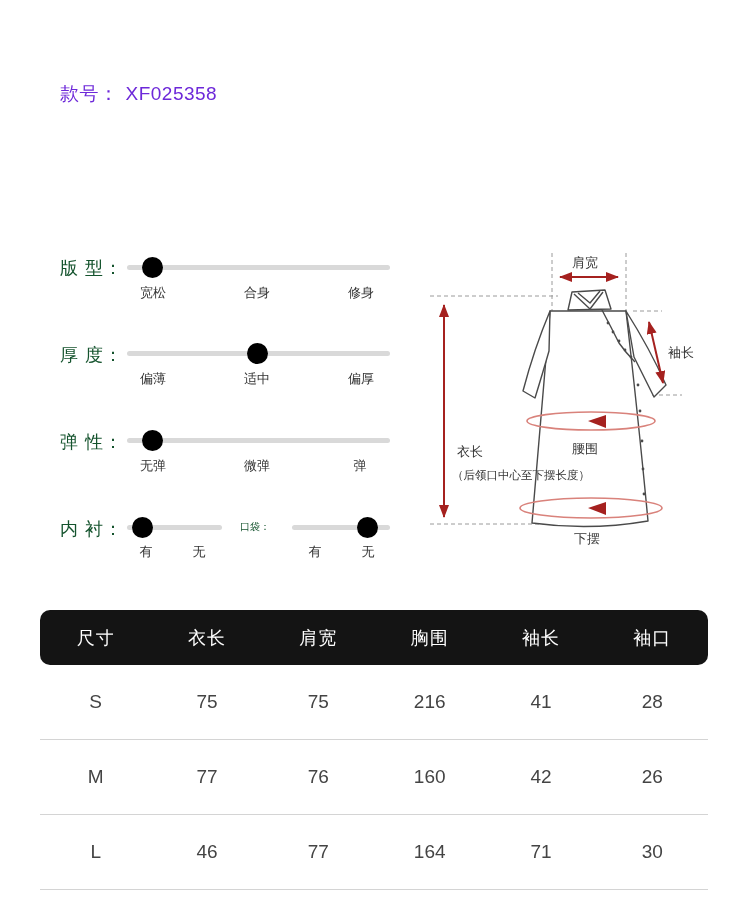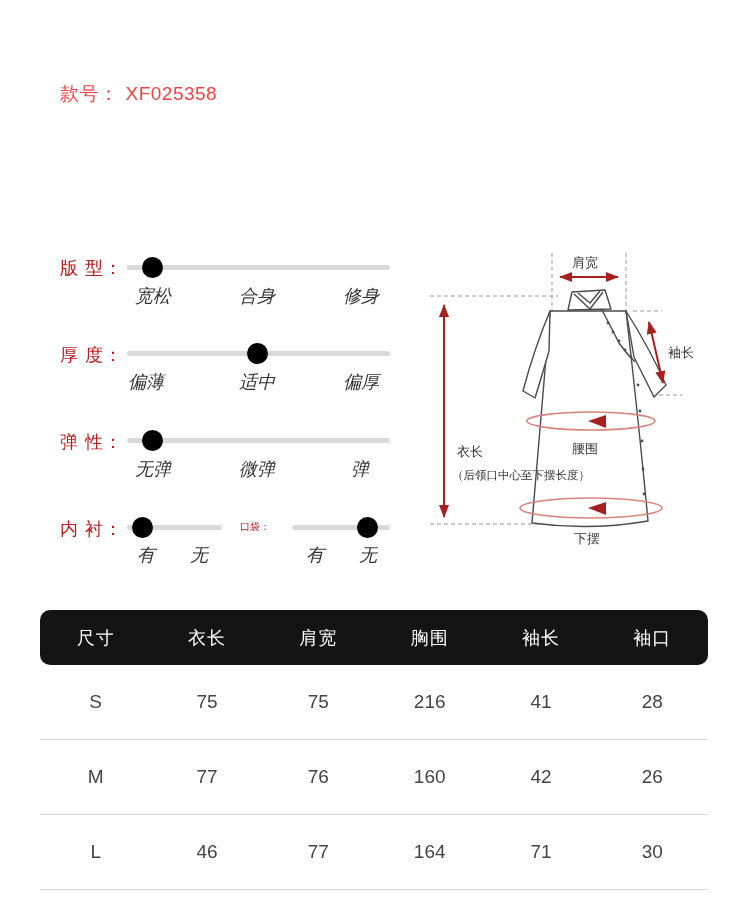--- a/index.html
+++ b/index.html
@@ -1,26 +1,26 @@
 <!DOCTYPE html>
 <html><head>
 <meta charset="utf-8">
 <style>
   html,body{margin:0;padding:0;background:#fff;}
   .stage{position:relative;width:750px;height:909px;background:#ffffff;overflow:hidden;
          font-family:"Liberation Sans","DejaVu Sans",sans-serif;color:#333;}
   
-  .info-line{position:absolute;left:60px;font-size:19px;letter-spacing:.5px;white-space:nowrap;color:#ef4444;}
+  .info-line{position:absolute;left:60px;font-size:19px;letter-spacing:.5px;white-space:nowrap;color:#6d28d9;}
   .info-line .val{margin-left:7px;}
   
-  .attr-label{position:absolute;left:60px;font-size:18px;letter-spacing:1px;color:#b91c1c;white-space:nowrap;}
+  .attr-label{position:absolute;left:60px;font-size:18px;letter-spacing:1px;color:#14532d;white-space:nowrap;}
   .attr-label.small{font-size:10px;letter-spacing:0;}
   .track{position:absolute;height:5px;background:#d9d9d9;border-radius:3px;}
   .knob{position:absolute;width:21px;height:21px;background:#000;border-radius:50%;}
-  .opt{position:absolute;transform:translateX(-50%);font-size:18px;color:#333;white-space:nowrap;font-style:italic;}
+  .opt{position:absolute;transform:translateX(-50%);font-size:13px;color:#333;white-space:nowrap;}
   
   .tbl-head{position:absolute;left:40px;top:610px;width:668px;height:55px;background:#141414;
             border-radius:10px;display:grid;grid-template-columns:repeat(6,1fr);align-items:center;}
   .tbl-head span{text-align:center;color:#fff;font-size:18px;letter-spacing:1px;}
   .tbl-body{position:absolute;left:40px;top:665px;width:668px;}
   .tbl-row{display:grid;grid-template-columns:repeat(6,1fr);align-items:center;height:74px;
            border-bottom:1px solid #d4d4d4;}
   .tbl-row span{text-align:center;font-size:19px;color:#444;}
   svg .lbl{fill:#333;font-size:13px;font-family:"Liberation Sans","DejaVu Sans",sans-serif;}
   svg .lbl.note{font-size:11.5px;}
@@ -37,21 +37,21 @@
   <span class="attr-label" style="top:256px">版 型：</span>
   <div class="track" style="left:127px;top:265px;width:263px"></div>
   <div class="knob" style="left:142px;top:257px"></div>
   <span class="opt" style="left:153px;top:284px">宽松</span>
   <span class="opt" style="left:257px;top:284px">合身</span>
   <span class="opt" style="left:361px;top:284px">修身</span>
 
   <span class="attr-label" style="top:343px">厚 度：</span>
   <div class="track" style="left:127px;top:351px;width:263px"></div>
   <div class="knob" style="left:247px;top:343px"></div>
-  <span class="opt" style="left:146px;top:370px">偏薄</span>
+  <span class="opt" style="left:153px;top:370px">偏薄</span>
   <span class="opt" style="left:257px;top:370px">适中</span>
   <span class="opt" style="left:361px;top:370px">偏厚</span>
 
   <span class="attr-label" style="top:430px">弹 性：</span>
   <div class="track" style="left:127px;top:438px;width:263px"></div>
   <div class="knob" style="left:142px;top:430px"></div>
   <span class="opt" style="left:153px;top:457px">无弹</span>
   <span class="opt" style="left:257px;top:457px">微弹</span>
   <span class="opt" style="left:360px;top:457px">弹</span>
 

